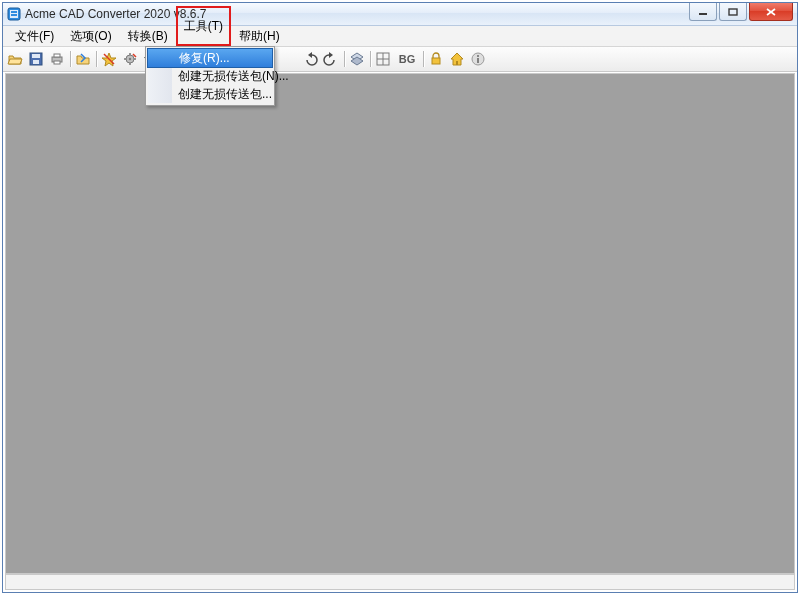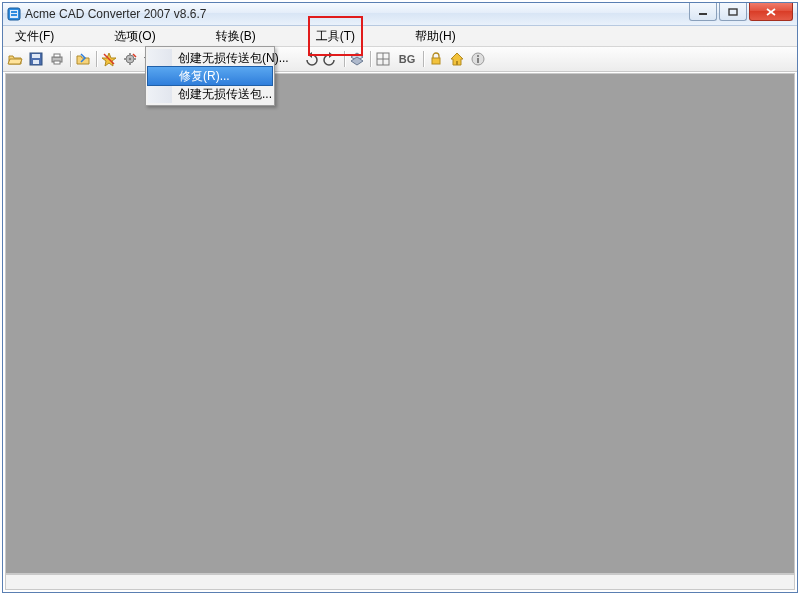--- a/index.html
+++ b/index.html
@@ -70,23 +70,22 @@
     background: linear-gradient(to bottom, #f07b6a 0%, #e2533f 45%, #d93b25 46%, #e45a46 100%);
     border-color: #a52f1f;
   }
   .win-btn svg { pointer-events: none; }
   
   .menubar {
     height: 20px;
     background: #f3f3f3;
     border-bottom: 1px solid #d6d6d6;
     display: flex;
-    align-items: center;
+    align-items: flex-end;
     padding-left: 4px;
-    gap: 44px;
   }
   .menu-item {
     padding: 2px 8px;
     line-height: 16px;
     color: #000;
     cursor: default;
   }
   .menu-item.highlight {
     border: 2px solid #e11b1b;
     padding: 10px 6px;
@@ -204,21 +203,21 @@
 
   <div class="titlebar">
     <span class="appicon">
       <svg width="14" height="14" viewBox="0 0 14 14">
         <rect x="1" y="1" width="12" height="12" rx="2" fill="#2f8de0" stroke="#1a5a99"></rect>
         <rect x="3" y="3" width="8" height="8" fill="#ffffff" opacity="0.85"></rect>
         <rect x="4" y="4" width="6" height="2" fill="#2f8de0"></rect>
         <rect x="4" y="7" width="6" height="2" fill="#2f8de0"></rect>
       </svg>
     </span>
-    <span class="title-text">Acme CAD Converter 2007 v8.6.7</span>
+    <span class="title-text">Acme CAD Converter 2020 v8.6.7</span>
     <div class="win-controls">
       <div class="win-btn">
         <svg width="10" height="8">
             <rect x="1" y="5" width="8" height="2" fill="#3a3a3a"></rect>
           </svg>
       </div>
       <div class="win-btn">
         <svg width="10" height="8">
             <rect x="1" y="1" width="8" height="6" fill="none" stroke="#3a3a3a" stroke-width="1.4"></rect>
           </svg>
@@ -344,24 +343,24 @@
     </div>
   </div>
 
   <div class="client">
     <div class="mdi"></div>
     <div class="statusbar"></div>
   </div>
 
   <div class="dropdown">
     <div class="gutter"></div>
+    <div class="dd-item selected">
+      <span>修复(R)...</span>
+    </div>
     <div class="dd-item">
       <span>创建无损传送包(N)...</span>
     </div>
-    <div class="dd-item selected">
-      <span>修复(R)...</span>
-    </div>
     <div class="dd-item">
       <span>创建无损传送包...</span>
     </div>
   </div>
 
 </div>
 
 </body></html>

